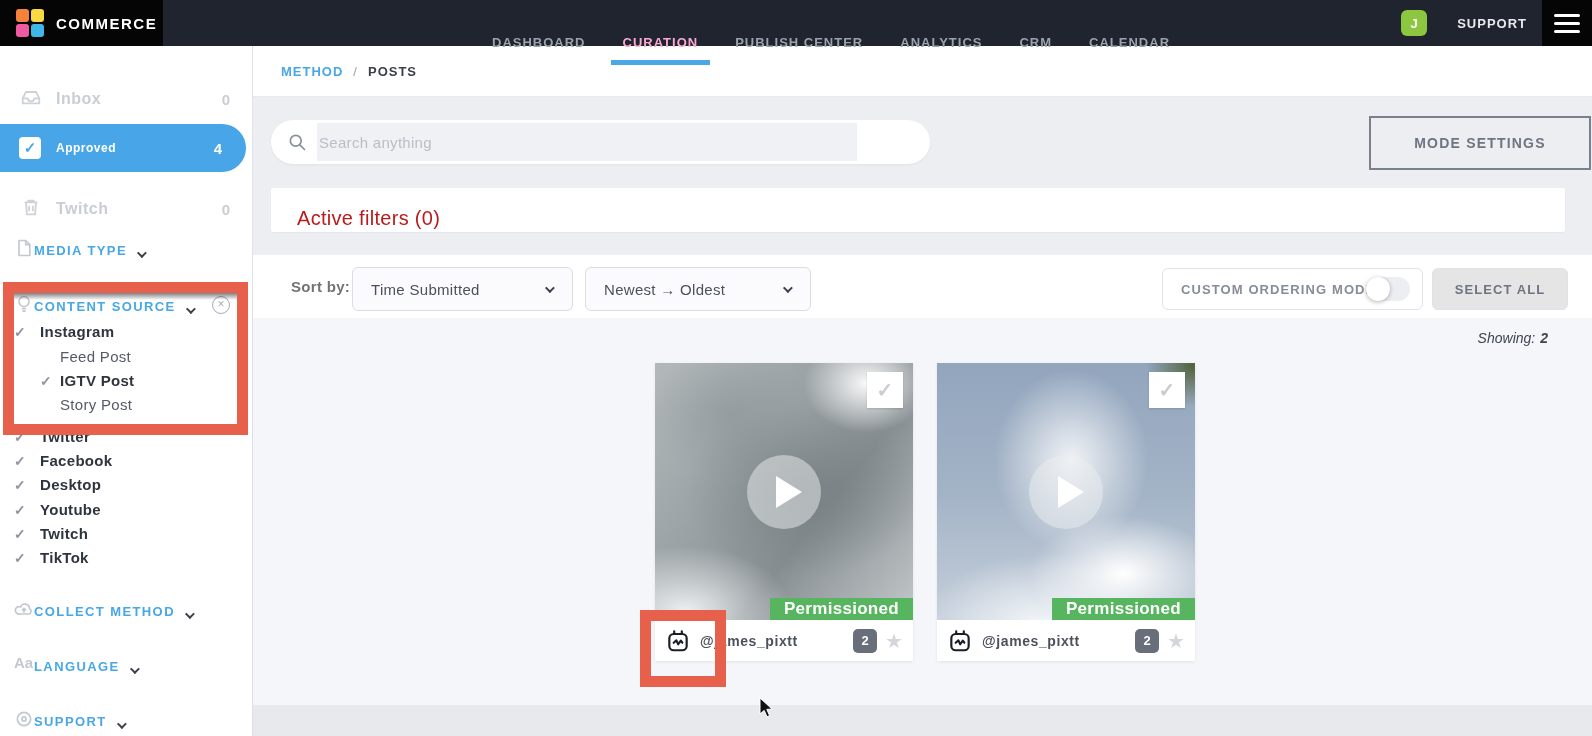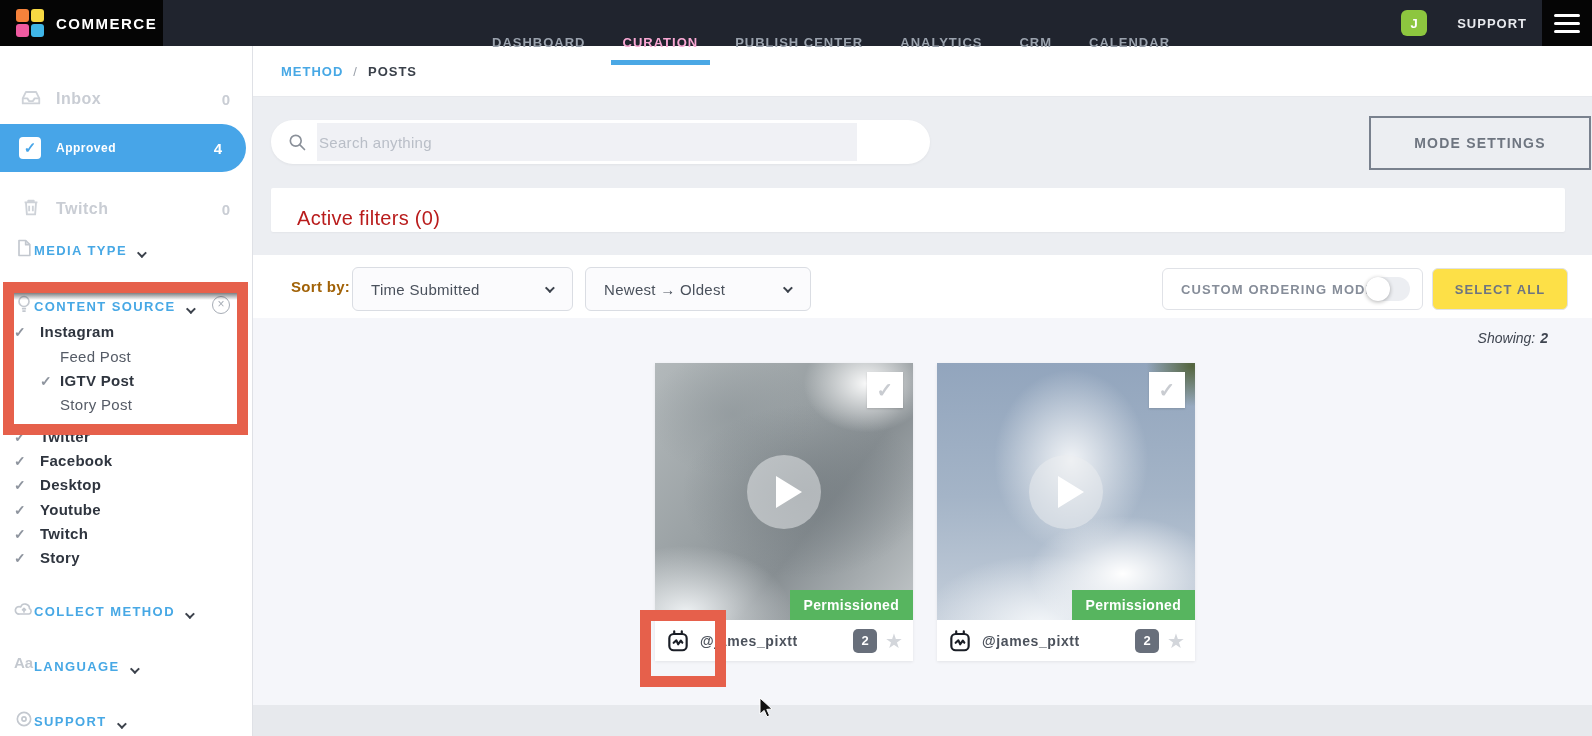--- a/index.html
+++ b/index.html
@@ -58,31 +58,31 @@
   .search-fill { position:absolute; left:46px; top:3px; width:540px; height:38px; background:#f0f1f5; }
   .search-input { position:relative; z-index:2; border:0; outline:0; background:transparent; margin-left:12px; width:560px; font-size:15px; color:#4a505b; font-family:"Liberation Sans",sans-serif; letter-spacing:.3px; }
   .search-input::placeholder { color:#b9bec7; }
 
   .flag-btn { position:absolute; left:1116px; top:70px; width:222px; height:54px; border:2px solid #79818e; background:transparent; color:#6e7580; font-size:14px; font-weight:bold; letter-spacing:1.2px; display:flex; align-items:center; justify-content:center; cursor:pointer; }
 
   .filters-bar { position:absolute; left:18px; top:142px; width:1294px; height:44px; background:#fff; border-radius:2px; box-shadow:0 1px 2px rgba(0,0,0,.04); display:flex; align-items:center; }
   .filters-bar span { margin-left:26px; font-size:20px; color:#b91c1c; letter-spacing:.3px;margin-top:17px; }
 
   .sort-band { position:absolute; left:0; top:209px; width:100%; height:63px; background:#fff; }
-  .sort-label { position:absolute; left:38px; top:23px; font-size:15px; color:#a16207; font-weight:bold; letter-spacing:.3px; }
+  .sort-label { position:absolute; left:38px; top:23px; font-size:15px; color:#737373; font-weight:bold; letter-spacing:.3px; }
   .dd { position:absolute; top:12px; height:44px; background:#fbfbfd; border:1px solid #dadde3; border-radius:6px; display:flex; align-items:center; cursor:pointer; }
   .dd .dd-val { margin-left:18px; font-size:15px; color:#4a515c; letter-spacing:.3px; }
   .dd .chev { position:absolute; right:20px; }
   .dd-field { left:99px; width:221px; }
   .dd-order { left:332px; width:226px; }
   .custom-box { position:absolute; left:909px; top:13px; width:261px; height:42px; background:#fff; border:1px solid #e0e2e7; border-radius:6px; display:flex; align-items:center; cursor:pointer; }
   .custom-box .cb-label { margin-left:18px; font-size:13px; font-weight:bold; color:#868d99; letter-spacing:1.1px; }
   .toggle { position:absolute; right:12px; width:44px; height:24px; border-radius:12px; background:#eceef2; }
   .toggle .knob { position:absolute; left:0; top:0; width:24px; height:24px; border-radius:50%; background:#fff; box-shadow:0 1px 4px rgba(0,0,0,.3); }
-  .selectall-btn { position:absolute; left:1179px; top:13px; width:136px; height:42px; background:#fde047; border:1px solid #e0e2e7; border-radius:6px; color:#6e7580; font-size:13px; font-weight:bold; letter-spacing:1.1px; display:flex; align-items:center; justify-content:center; cursor:pointer; }
+  .selectall-btn { position:absolute; left:1179px; top:13px; width:136px; height:42px; background:#e5e5e5; border:1px solid #e0e2e7; border-radius:6px; color:#6e7580; font-size:13px; font-weight:bold; letter-spacing:1.1px; display:flex; align-items:center; justify-content:center; cursor:pointer; }
 
   .content-area { position:absolute; left:0; top:272px; width:100%; height:387px; background:#f5f6fa; }
   .bottom-strip { position:absolute; left:0; top:659px; width:100%; height:31px; background:#e7e9ed; }
   .showing { position:absolute; right:44px; top:12px; font-size:14px; font-style:italic; color:#3f4550; }
   .showing b { margin-left:5px; font-style:italic; }
 
   
   .card { position:absolute; top:45px; width:258px; background:#fff; box-shadow:0 1px 3px rgba(0,0,0,.08); }
   .card1 { left:402px; }
   .card2 { left:684px; }
@@ -95,21 +95,21 @@
       linear-gradient(128deg,#b3b9bb 0%,#9aa1a4 38%,#878e92 62%,#c3c8ca 100%); }
   .img-sky { background:
       radial-gradient(130px 80px at 72% 82%, #ffffff, rgba(255,255,255,0) 72%),
       radial-gradient(170px 100px at 40% 102%, #f3f6f9, rgba(243,246,249,0) 70%),
       radial-gradient(110px 130px at 52% 38%, rgba(255,255,255,.85), rgba(255,255,255,0) 70%),
       radial-gradient(70px 62px at 99% 1%, #53643c, rgba(83,100,60,0) 66%),
       linear-gradient(180deg,#92a5bd 0%,#a4b4c7 52%,#c4ceda 100%); }
   .sel-box { position:absolute; top:9px; right:10px; width:36px; height:36px; background:#fff; box-shadow:0 1px 2px rgba(0,0,0,.15); display:flex; align-items:center; justify-content:center; color:#c9ccd1; font-size:20px; font-weight:bold; cursor:pointer; }
   .play-btn { position:absolute; left:50%; top:50%; width:74px; height:74px; margin:-37px 0 0 -37px; border-radius:50%; background:rgba(235,238,240,.5); cursor:pointer; }
   .play-btn::after { content:""; position:absolute; left:29px; top:21px; border-style:solid; border-width:16px 0 16px 26px; border-color:transparent transparent transparent #ffffff; }
-  .perm-badge { position:absolute; right:0; bottom:0; height:30px; padding:0 14px; background:#57b55f; color:#fff; font-size:14px; font-weight:bold; letter-spacing:.3px; display:flex; align-items:center; }
+  .perm-badge { position:absolute; right:0; bottom:0; height:22px; padding:0 14px; background:#57b55f; color:#fff; font-size:17px; font-weight:bold; letter-spacing:.3px; display:flex; align-items:center; }
   .card-foot { position:relative; height:41px; display:flex; align-items:center; padding:0 10px; }
   .igtv-ic { width:26px; height:26px; color:#1a1e26; flex:none; }
   .foot-user { margin-left:9px; font-size:14px; color:#4c525c; letter-spacing:.6px; font-weight:bold; }
   .foot-spacer { flex:1; }
   .count-badge { width:24px; height:24px; border-radius:5px; background:#686f7b; color:#fff; font-size:13px; font-weight:bold; display:flex; align-items:center; justify-content:center; }
   .star { margin-left:8px; color:#d3d6db; font-size:20px; line-height:20px; cursor:pointer; }
 
   
   .anno { position:absolute; border:11px solid #e6604b; z-index:50; pointer-events:none; }
   .anno-1 { left:3px; top:282px; width:245px; height:153px; }
@@ -224,21 +224,21 @@
   <div class="side-row src-row" style="top:454px;">
     <span class="ck">✓</span>
     <span class="lbl">Youtube</span>
   </div>
   <div class="side-row src-row" style="top:478px;">
     <span class="ck">✓</span>
     <span class="lbl">Twitch</span>
   </div>
   <div class="side-row src-row" style="top:502px;">
     <span class="ck">✓</span>
-    <span class="lbl">Story</span>
+    <span class="lbl">TikTok</span>
   </div>
 
   <div class="side-row section-hd" style="top:555px;">
     <svg class="s-icon" viewBox="0 0 24 24" fill="none" stroke="currentColor" stroke-width="2" stroke-linejoin="round" stroke-linecap="round">
         <path d="M7 18 A4.5 4.5 0 1 1 8 9.5 A5.5 5.5 0 0 1 18.6 11.5 A3.5 3.5 0 0 1 18 18 Z"></path>
         <path d="M12 15.5 V11.5 M10.2 13 L12 11.2 L13.8 13"></path>
       </svg>
     <span class="s-label">COLLECT METHOD</span>
     <span class="chev"></span>
   </div>

